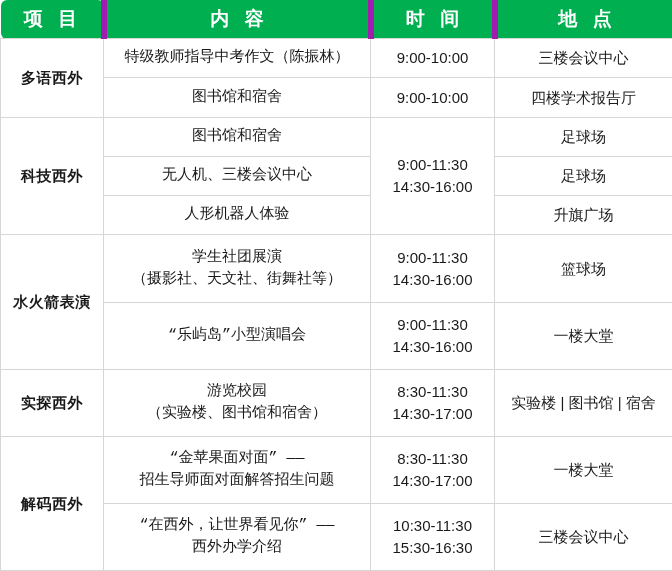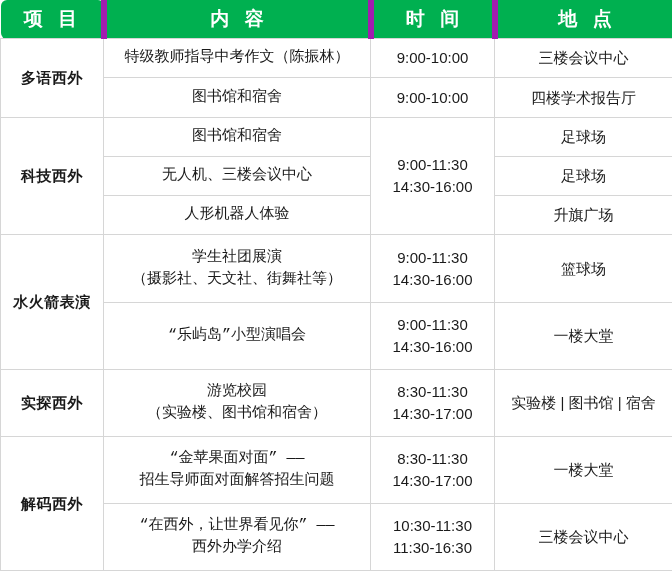--- a/index.html
+++ b/index.html
@@ -156,17 +156,17 @@
         <td class="content">“金苹果面对面” ——
 招生导师面对面解答招生问题</td>
         <td class="time">8:30-11:30
 14:30-17:00</td>
         <td class="location">一楼大堂</td>
       </tr>
       <tr>
         <td class="content">“在西外，让世界看见你” ——
 西外办学介绍</td>
         <td class="time">10:30-11:30
-11:30-16:30</td>
+15:30-16:30</td>
         <td class="location">三楼会议中心</td>
       </tr>
     </tbody>
 </table>
 
 </body></html>

